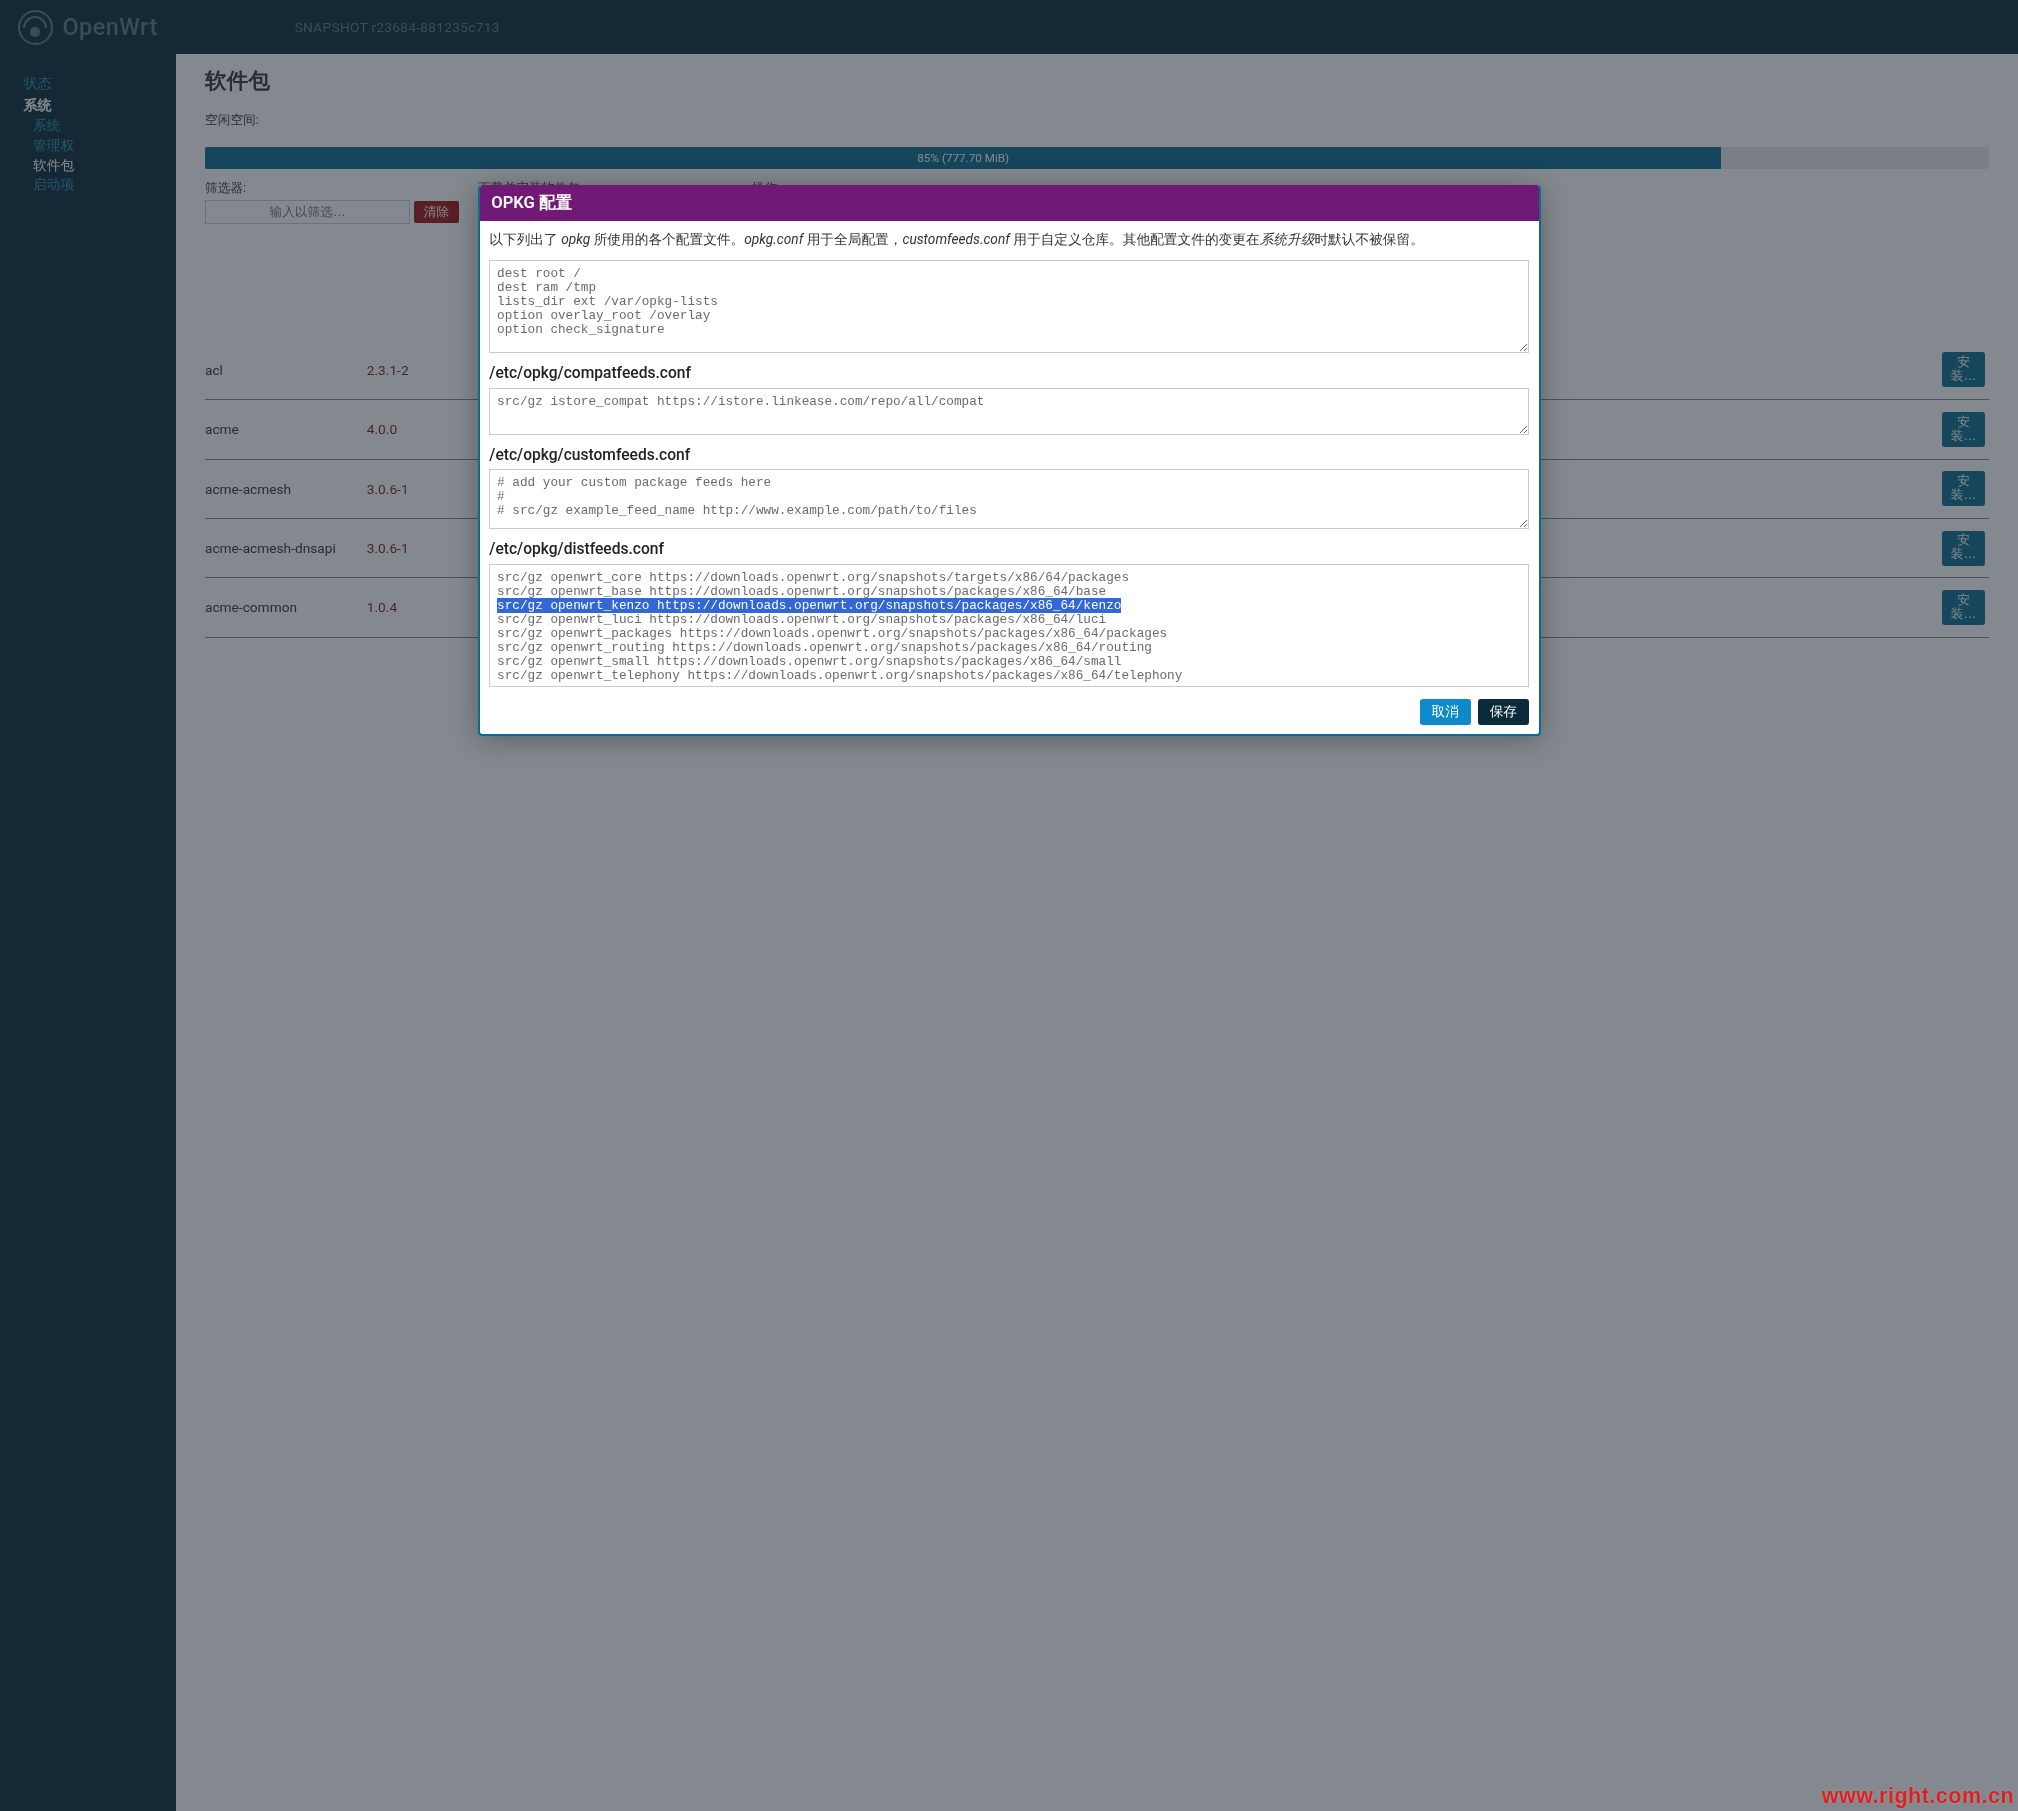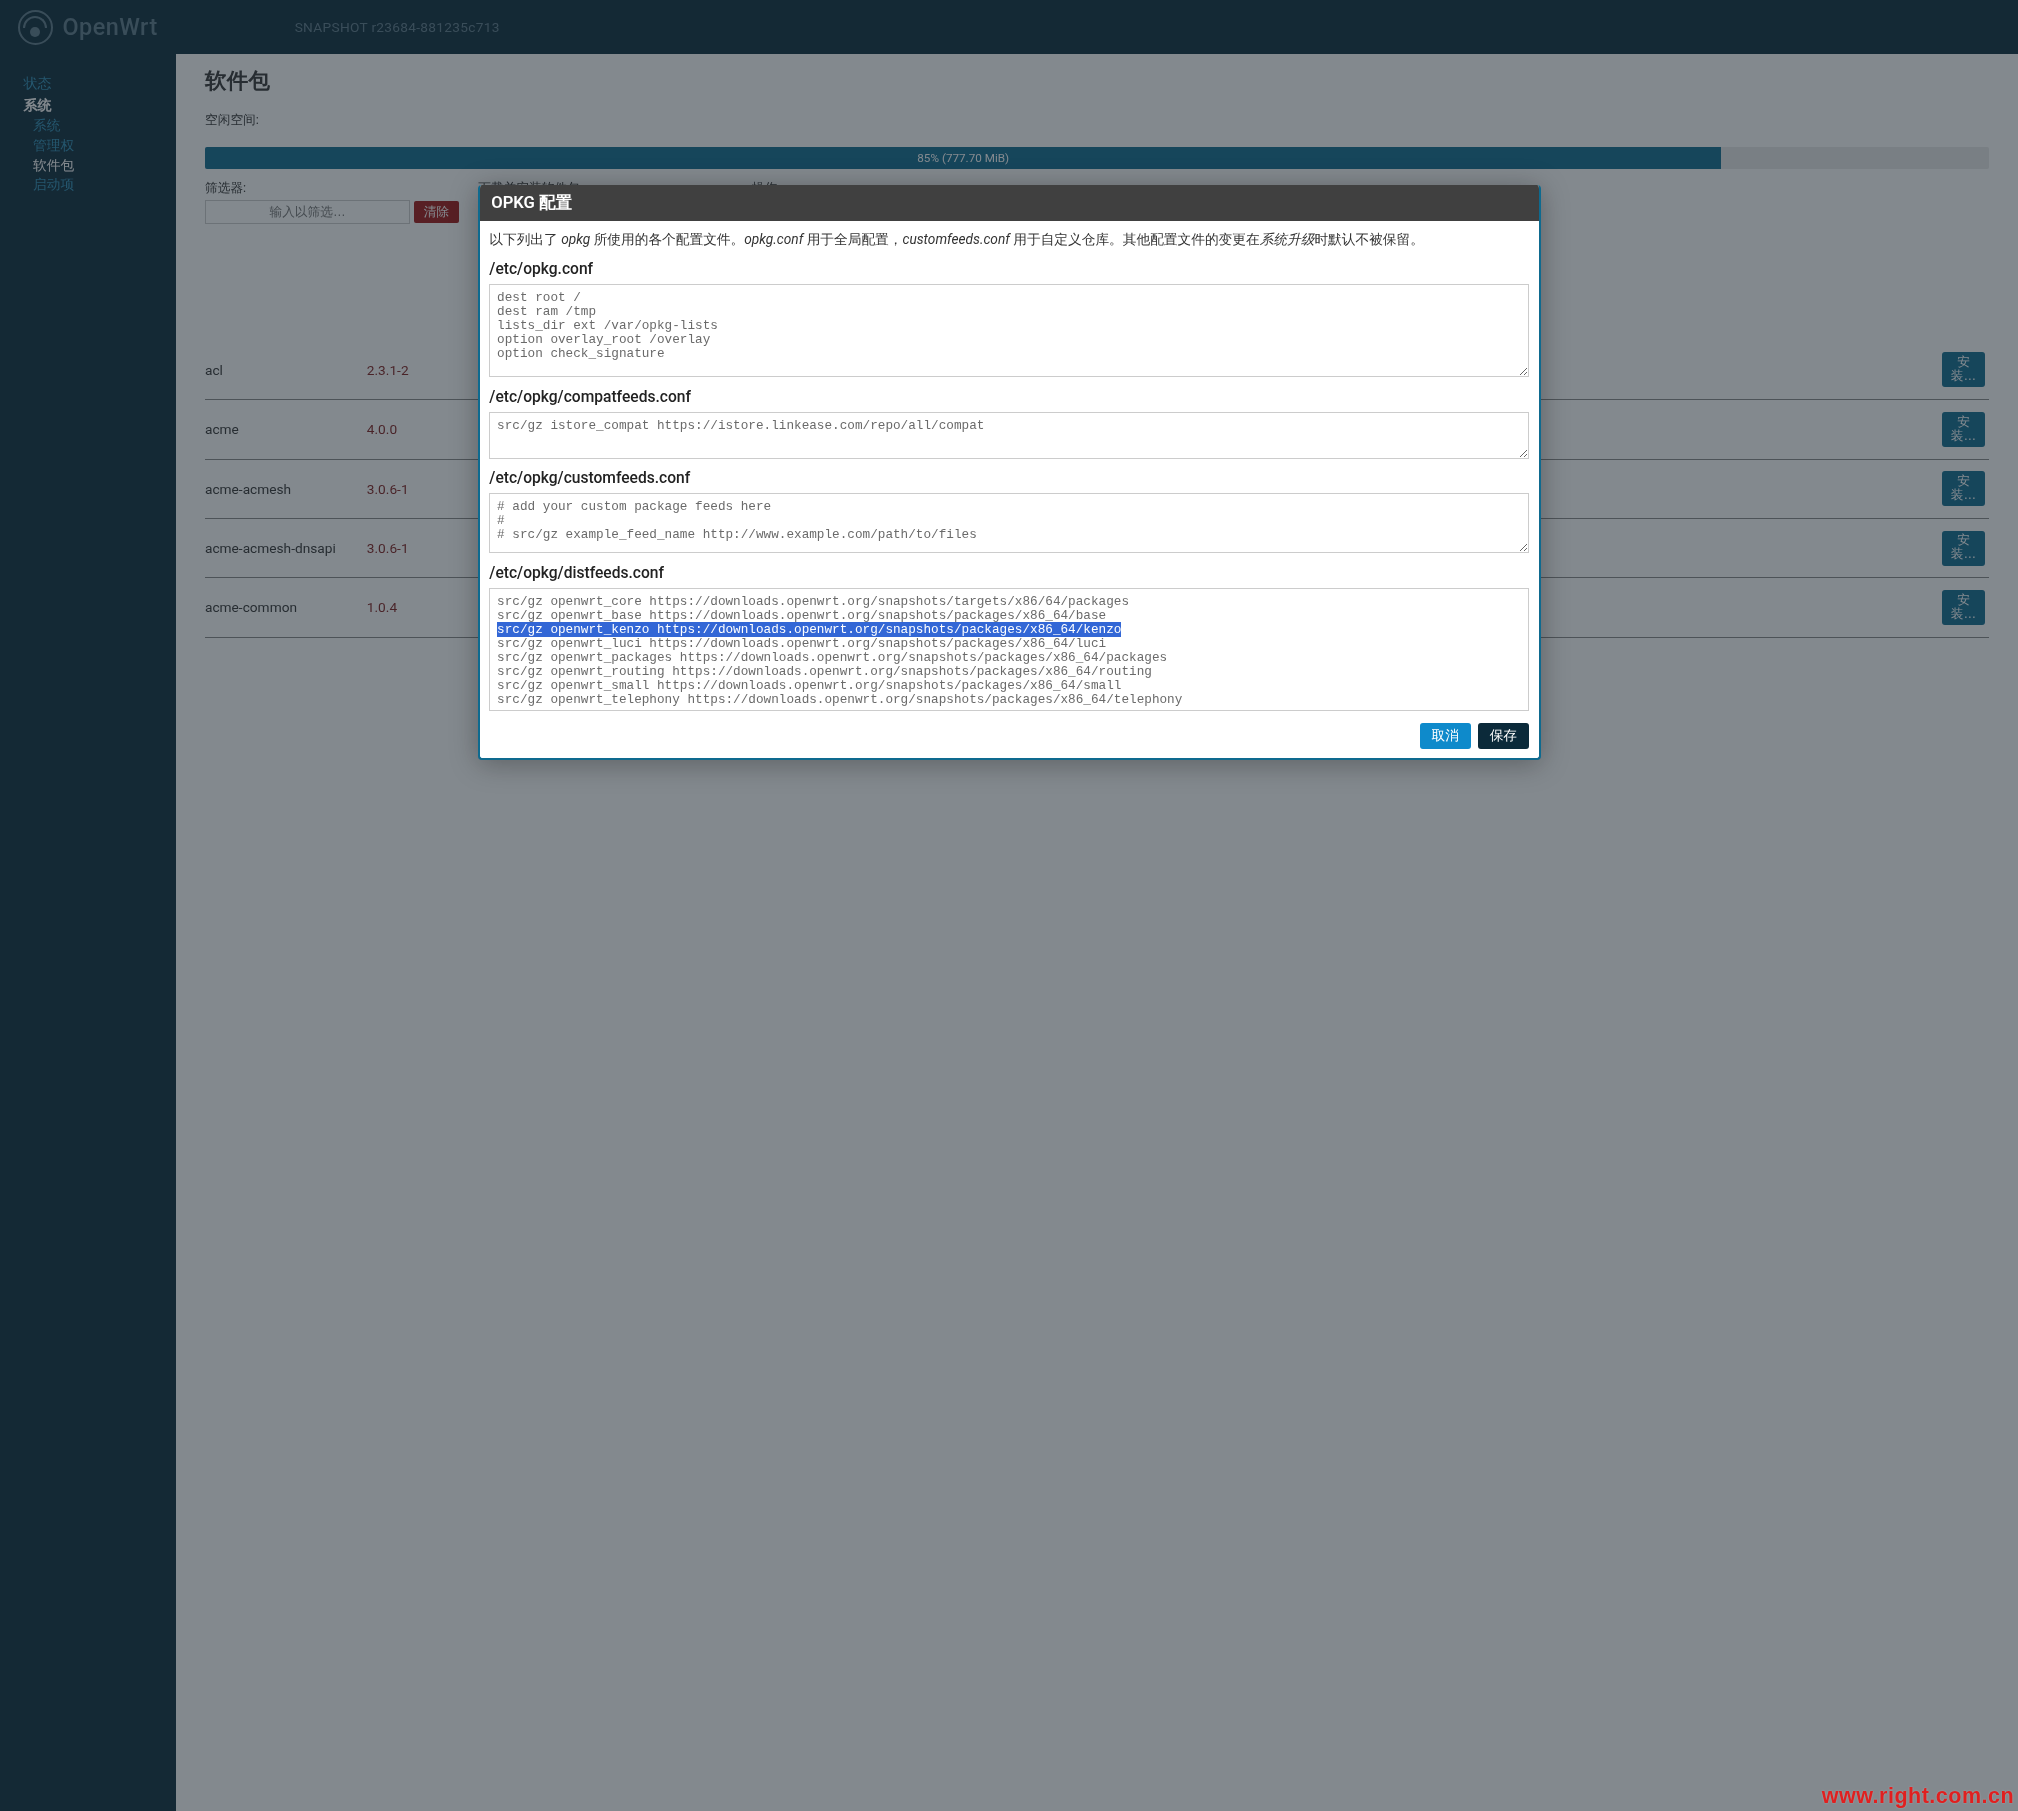--- a/index.html
+++ b/index.html
@@ -144,21 +144,21 @@
   background: #fff;
   width: 1063px;
   margin-top: 185px;
   border-radius: 3.9px;
   overflow: hidden;
   box-shadow: 0 3.9px 29px rgba(0,0,0,0.3);
   border: 2px solid #0e6a8f;
   border-top: none;
 }
 .modal-header {
-  background: #404040;
+  background: #701a75;
   color: #fff;
   padding: 6.8px 11.7px;
   font-size: 16.6px;
   font-weight: 600;
 }
 .modal-body { padding: 9.8px 9.8px 5.9px 9.8px; }
 .modal-desc { font-size: 13.7px; color: #333; margin-bottom: 9.8px; line-height: 1.45; }
 .modal-desc em { font-style: italic; }
 .conf-heading { font-size: 15.6px; font-weight: 500; color: #222; margin: 7.8px 0 5.9px 0; }
 .conf-textarea {
@@ -294,21 +294,20 @@
 </div>
 
 <div class="modal-overlay">
   <div class="modal">
     <div class="modal-header">OPKG 配置</div>
     <div class="modal-body">
       <p class="modal-desc">
         <span>以下列出了 </span><em>opkg</em><span> 所使用的各个配置文件。</span><em>opkg.conf</em><span> 用于全局配置，</span><em>customfeeds.conf</em><span> 用于自定义仓库。其他配置文件的变更在</span><em>系统升级</em><span>时默认不被保留。</span>
       </p>
 
-      <div class="conf-heading">/etc/opkg.conf</div>
       <textarea class="conf-textarea" rows="5" style="height: 93px;" id="ta-opkg">dest root /
 dest ram /tmp
 lists_dir ext /var/opkg-lists
 option overlay_root /overlay
 option check_signature</textarea>
 
       <div class="conf-heading">/etc/opkg/compatfeeds.conf</div>
       <textarea class="conf-textarea" rows="2" style="height: 47px;" id="ta-compat">src/gz istore_compat https://istore.linkease.com/repo/all/compat</textarea>
 
       <div class="conf-heading">/etc/opkg/customfeeds.conf</div>

